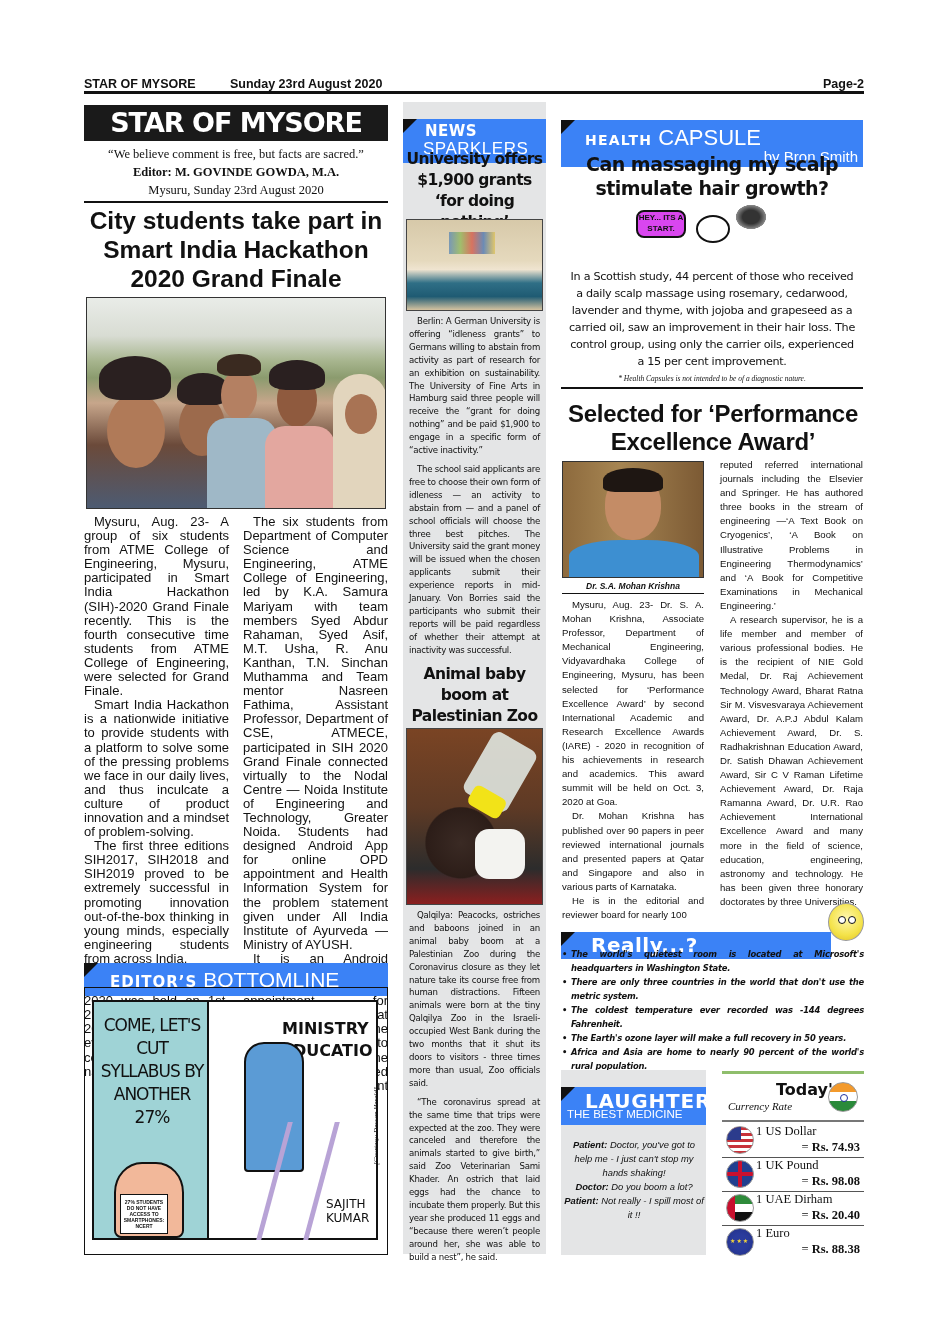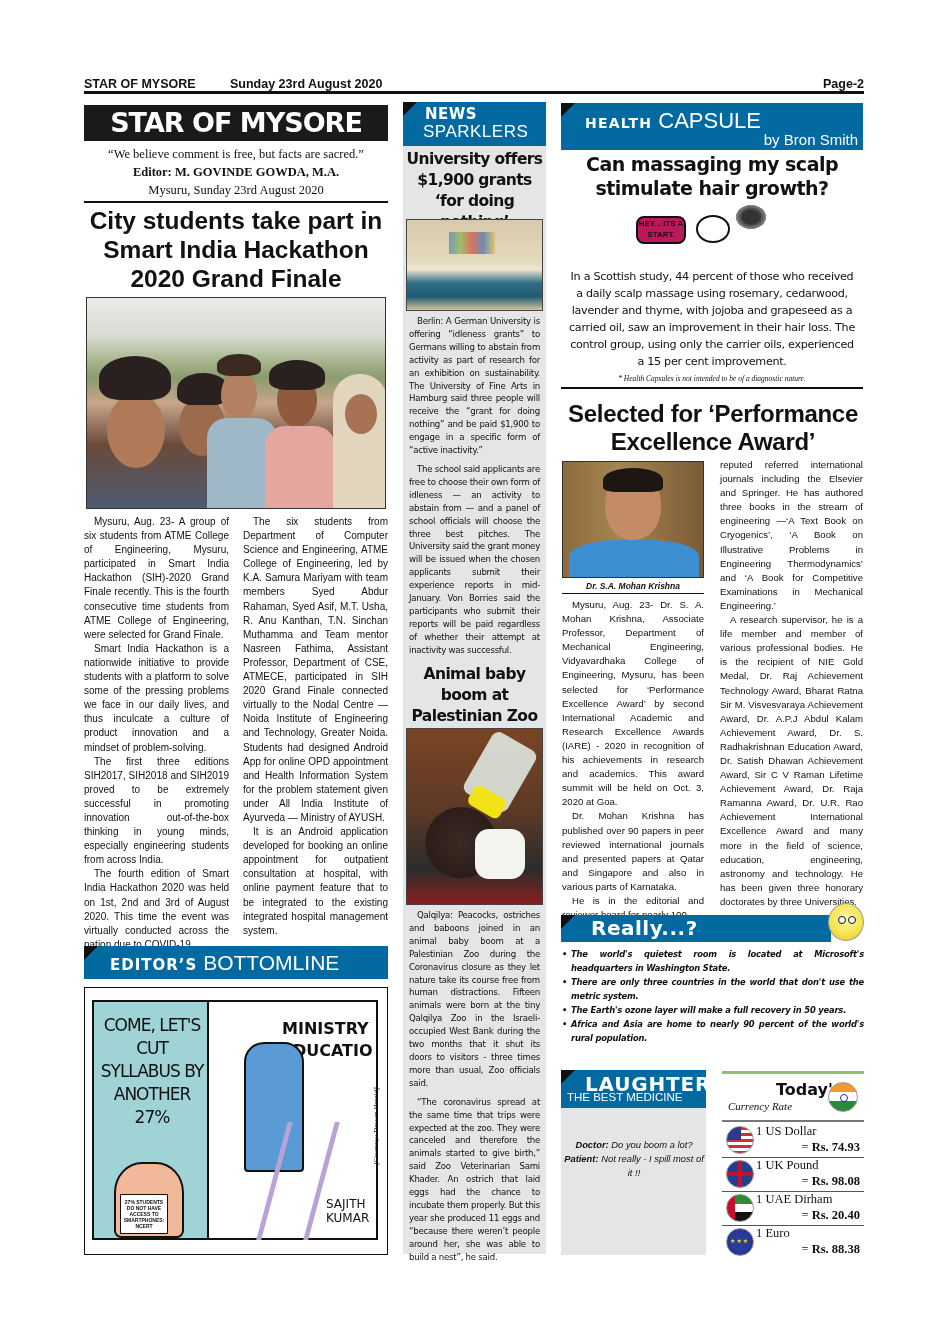--- a/index.html
+++ b/index.html
@@ -12,26 +12,26 @@
 
   .masthead { left: 84px; top: 105px; width: 304px; height: 36px; background: #1a1a1a; color: #fff; text-align: center; font-family: "DejaVu Sans", sans-serif; font-weight: bold; font-size: 27px; line-height: 36px; letter-spacing: -1px; transform-origin: center; }
   .motto { left: 84px; top: 145px; width: 304px; text-align: center; font-family: "Liberation Serif", serif; font-size: 12.5px; line-height: 18px; }
   .motto .ed { font-weight: bold; }
   .rule1 { left: 84px; top: 201px; width: 304px; height: 2px; background: #111; }
   .headline1 { left: 84px; top: 206px; width: 304px; text-align: center; font-weight: bold; font-size: 24.5px; line-height: 29px; }
   .photo1 { left: 86px; top: 297px; width: 300px; height: 212px; border: 1px solid #333; background: linear-gradient(180deg,#e9ece8 0%,#d8dcd3 18%,#a7b58e 30%,#8b9b6e 38%, #c7a68b 50%, #6b4a3a 70%, #4d5b72 100%); overflow: hidden; }
   .photo1 .face { position: absolute; border-radius: 50%; background: #b07a58; }
   .photo1 .hair { position: absolute; border-radius: 50% 50% 30% 30%; background: #2a2020; }
 
-  .body-text { font-size: 10px; line-height: 14.1px; text-align: justify; }
+  .body-text { font-size: 13px; line-height: 14.1px; text-align: justify; }
   .body-text p { text-indent: 10px; margin-bottom: 0; }
   .col1a { left: 84px; top: 515px; width: 145px; }
   .col1b { left: 243px; top: 515px; width: 145px; }
 
-  .green-banner { background: #0369a1; color: #fff; position: absolute; }
+  .green-banner { background: #3b82f6; color: #fff; position: absolute; margin-top: 17px; }
   .green-banner .tri { position: absolute; left: 0; top: 0; width: 0; height: 0; border-top: 14px solid #111; border-right: 14px solid transparent; }
   .bottomline { left: 84px; top: 946px; width: 304px; height: 33px; }
   .bottomline .lbl { position: absolute; left: 26px; top: 5px; font-size: 21px; }
   .bottomline .lbl b { font-family: "DejaVu Sans", sans-serif; font-size: 15px; letter-spacing: 1px; }
 
   .cartoon { left: 84px; top: 987px; width: 304px; height: 268px; border: 1px solid #111; }
   .cartoon .inner { position: absolute; left: 7px; top: 12px; width: 286px; height: 240px; border: 2px solid #111; background: #fff; }
   .cartoon .left { position: absolute; left: 0; top: 0; width: 115px; height: 236px; background: #9fd3d6; border-right: 2px solid #111; }
   .cartoon .speech { position: absolute; left: 4px; top: 12px; width: 108px; font-family: "DejaVu Sans", sans-serif; font-size: 17px; line-height: 23px; text-align: center; letter-spacing: -1px; }
   .cartoon .sign { position: absolute; left: 120px; top: 16px; font-family: "DejaVu Sans", sans-serif; font-weight: bold; font-size: 16px; line-height: 22px; left: 188px; }
@@ -55,21 +55,21 @@
   .sb-photo2 .bottle { position: absolute; left: 68px; top: 8px; width: 50px; height: 70px; background: rgba(230,240,235,0.85); border-radius: 8px; transform: rotate(30deg); }
   .sb-photo2 .cap { position: absolute; left: 62px; top: 62px; width: 36px; height: 22px; background: #f2e318; border-radius: 6px; transform: rotate(30deg); }
   .sb-photo2 .glove { position: absolute; left: 68px; top: 100px; width: 50px; height: 50px; background: #f3f3f0; border-radius: 14px; }
 
   .health { left: 561px; top: 103px; width: 302px; height: 47px; }
   .health .l1 { position: absolute; left: 24px; top: 5px; font-size: 22px; }
   .health .l1 b { font-family: "DejaVu Sans", sans-serif; font-size: 14px; letter-spacing: 1.2px; }
   .health .l2 { position: absolute; right: 5px; top: 28px; font-size: 15px; }
   .health-head { left: 561px; top: 152px; width: 302px; text-align: center; font-family: "DejaVu Sans", sans-serif; font-weight: bold; font-size: 19px; line-height: 24px; letter-spacing: -0.5px; }
   .cartoon2 { left: 636px; top: 205px; width: 130px; height: 56px; }
-  .cartoon2 .bubble { position: absolute; left: 0; top: 5px; width: 50px; height: 28px; border: 2px solid #111; border-radius: 8px; background: #be185d; font-size: 8px; line-height: 11px; text-align: center; font-weight: bold; margin-top: 6px; }
+  .cartoon2 .bubble { position: absolute; left: 0; top: 5px; width: 50px; height: 28px; border: 2px solid #111; border-radius: 8px; background: #d946ef; font-size: 8px; line-height: 11px; text-align: center; font-weight: bold; }
   .cartoon2 .head { position: absolute; left: 60px; top: 10px; width: 34px; height: 28px; border: 2px solid #111; border-radius: 50%; background: #fff; }
   .cartoon2 .hairblob { position: absolute; left: 100px; top: 0; width: 30px; height: 24px; background: radial-gradient(#333 40%, #888 70%, transparent 72%); }
   .health-text { left: 566px; top: 268px; width: 292px; text-align: center; font-family: "DejaVu Sans", sans-serif; font-size: 11.2px; line-height: 17px; letter-spacing: -0.3px; }
   .health-note { left: 561px; top: 374px; width: 302px; text-align: center; font-family: "Liberation Serif", serif; font-style: italic; font-size: 7.5px; }
   .rule2 { left: 561px; top: 387px; width: 302px; height: 2px; background: #111; }
   .award-head { left: 561px; top: 400px; width: 304px; text-align: center; font-weight: bold; font-size: 24px; line-height: 28px; letter-spacing: -0.3px; }
   .award-photo { left: 562px; top: 461px; width: 142px; height: 117px; border: 1px solid #333; background: linear-gradient(90deg,#8d6a3d 0%,#a68552 40%, #7c5a34 100%); overflow: hidden; }
   .award-photo .face { position: absolute; left: 42px; top: 12px; width: 56px; height: 66px; background: #c48c66; border-radius: 45% 45% 48% 48%; }
   .award-photo .hairc { position: absolute; left: 40px; top: 6px; width: 60px; height: 24px; background: #1e1612; border-radius: 50% 50% 20% 20%; }
   .award-photo .shirt { position: absolute; left: 6px; top: 78px; width: 130px; height: 40px; background: #3d8fd1; border-radius: 40% 40% 0 0; }
@@ -235,31 +235,33 @@
   <div class="tri"></div>
   <div class="lbl">Really...?</div>
 </div>
 <div class="abs bulb">
   <div class="eye" style="left:9px;"></div>
     <div class="eye" style="left:19px;"></div>
 </div>
 <ul class="abs facts">
   <li>The world's quietest room is located at Microsoft's headquarters in Washington State.</li>
   <li>There are only three countries in the world that don't use the metric system.</li>
+  <li>The coldest temperature ever recorded was -144 degrees Fahrenheit.</li>
   <li>The Earth's ozone layer will make a full recovery in 50 years.</li>
   <li>Africa and Asia are home to nearly 90 percent of the world's rural population.</li>
 </ul>
 
 <div class="abs laughter-box"></div>
 <div class="green-banner laughter">
   <div class="tri"></div>
   <div class="l1">LAUGHTER</div>
   <div class="l2">THE BEST MEDICINE</div>
 </div>
 <div class="abs joke">
+  <div><b>Patient:</b><span> Doctor, you've got to help me - I just can't stop my hands shaking!</span></div>
   <div><b>Doctor:</b><span> Do you boom a lot?</span></div>
   <div><b>Patient:</b><span> Not really - I spill most of it !!</span></div>
 </div>
 
 <div class="abs currency">
   <div class="t1">Today's</div>
   <div class="t2">Currency Rate</div>
   <div class="flag-in"></div>
   <div class="sep" style="top:46px;"></div>
   <div class="rate-row" style="top:50px;">

